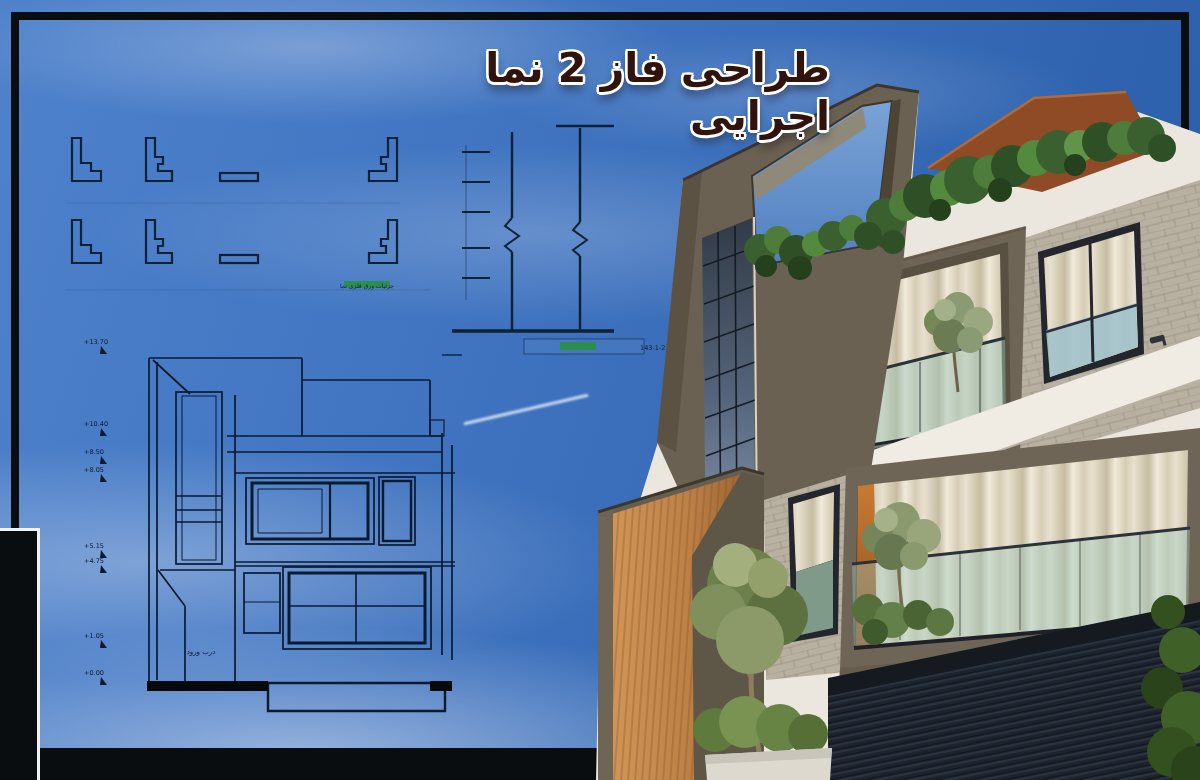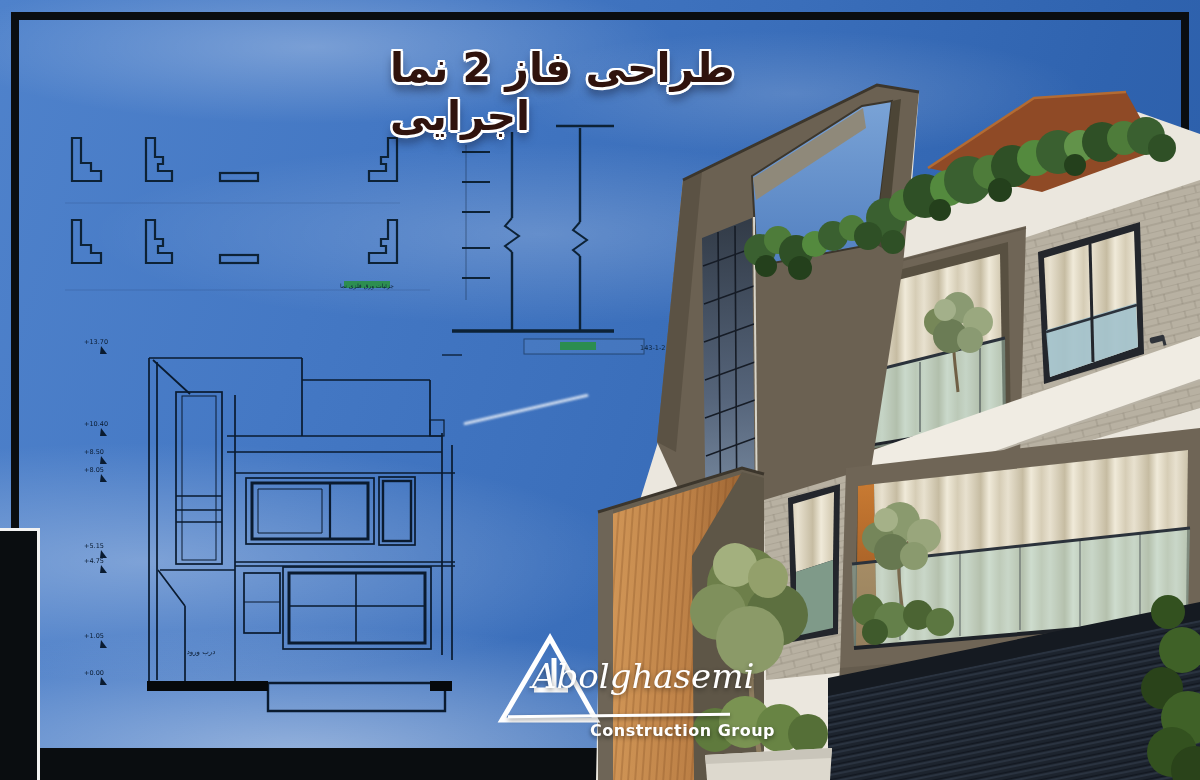--- a/index.html
+++ b/index.html
@@ -17,21 +17,21 @@
     background:rgba(255,255,255,.75);filter:blur(1px);transform:rotate(-13deg);}
   
   .frame{position:absolute;background:#0a0d10;}
   .frame-top{left:11px;top:12px;width:1178px;height:8px;}
   .frame-left{left:11px;top:12px;width:8px;height:748px;}
   .frame-right{left:1181px;top:12px;width:8px;height:748px;}
   .frame-bottom{left:11px;top:752px;width:1178px;height:8px;}
   .frame-band{left:0;top:748px;width:625px;height:32px;}
   .corner-block{left:0;top:528px;width:37px;height:252px;border-top:3px solid #f2f2f2;border-right:3px solid #f2f2f2;}
   
-  .title{position:absolute;left:390px;top:44px;width:440px;text-align:left;direction:rtl;
+  .title{position:absolute;left:390px;top:44px;width:440px;text-align:right;direction:rtl;
     font-size:41px;font-weight:bold;color:#30130d;letter-spacing:1px;
     text-shadow:-2px -2px 0 #fff,2px -2px 0 #fff,-2px 2px 0 #fff,2px 2px 0 #fff,
       0 -2.5px 0 #fff,0 2.5px 0 #fff,-2.5px 0 0 #fff,2.5px 0 0 #fff,0 7px 10px rgba(10,10,25,.55);}
   svg{position:absolute;left:0;top:0;}
   
   .logo{position:absolute;left:474px;top:628px;width:270px;height:126px;color:#fff;}
   .logo-script{position:absolute;left:58px;top:28px;width:212px;text-align:center;
     font-family:"DejaVu Serif",serif;font-style:italic;font-size:34px;
     text-shadow:0 2px 5px rgba(0,0,0,.45);white-space:nowrap;}
   .logo-line{position:absolute;left:34px;top:86px;width:222px;height:3px;background:#fff;
@@ -340,24 +340,15 @@
       <circle cx="1172" cy="752" r="25" fill="#33511f"></circle>
         <circle cx="1195" cy="770" r="24" fill="#2a431a"></circle>
     </g>
 
     <g transform="rotate(-14 1158 340)">
       <rect x="1150" y="336" width="15" height="6" rx="2" fill="#2f333a"></rect>
       <rect x="1162" y="341" width="3" height="6" fill="#2f333a"></rect>
     </g>
   </svg>
 
-  <div class="logo">
-    <svg width="132" height="96" viewBox="0 0 132 96" style="left:6px;top:4px;">
-      <polygon points="70,6 116,88 22,88" fill="none" stroke="#fff" stroke-width="5"></polygon>
-      <path d="M74,26 L74,58 M54,58 L88,58" fill="none" stroke="#fff" stroke-width="5"></path>
-    </svg>
-    <div class="logo-line"></div>
-    <div class="logo-script">Abolghasemi</div>
-    <div class="logo-sub">Construction Group</div>
-  </div>
 
   <div class="title">طراحی فاز 2 نما اجرایی</div>
 </div>
 
 </body></html>

